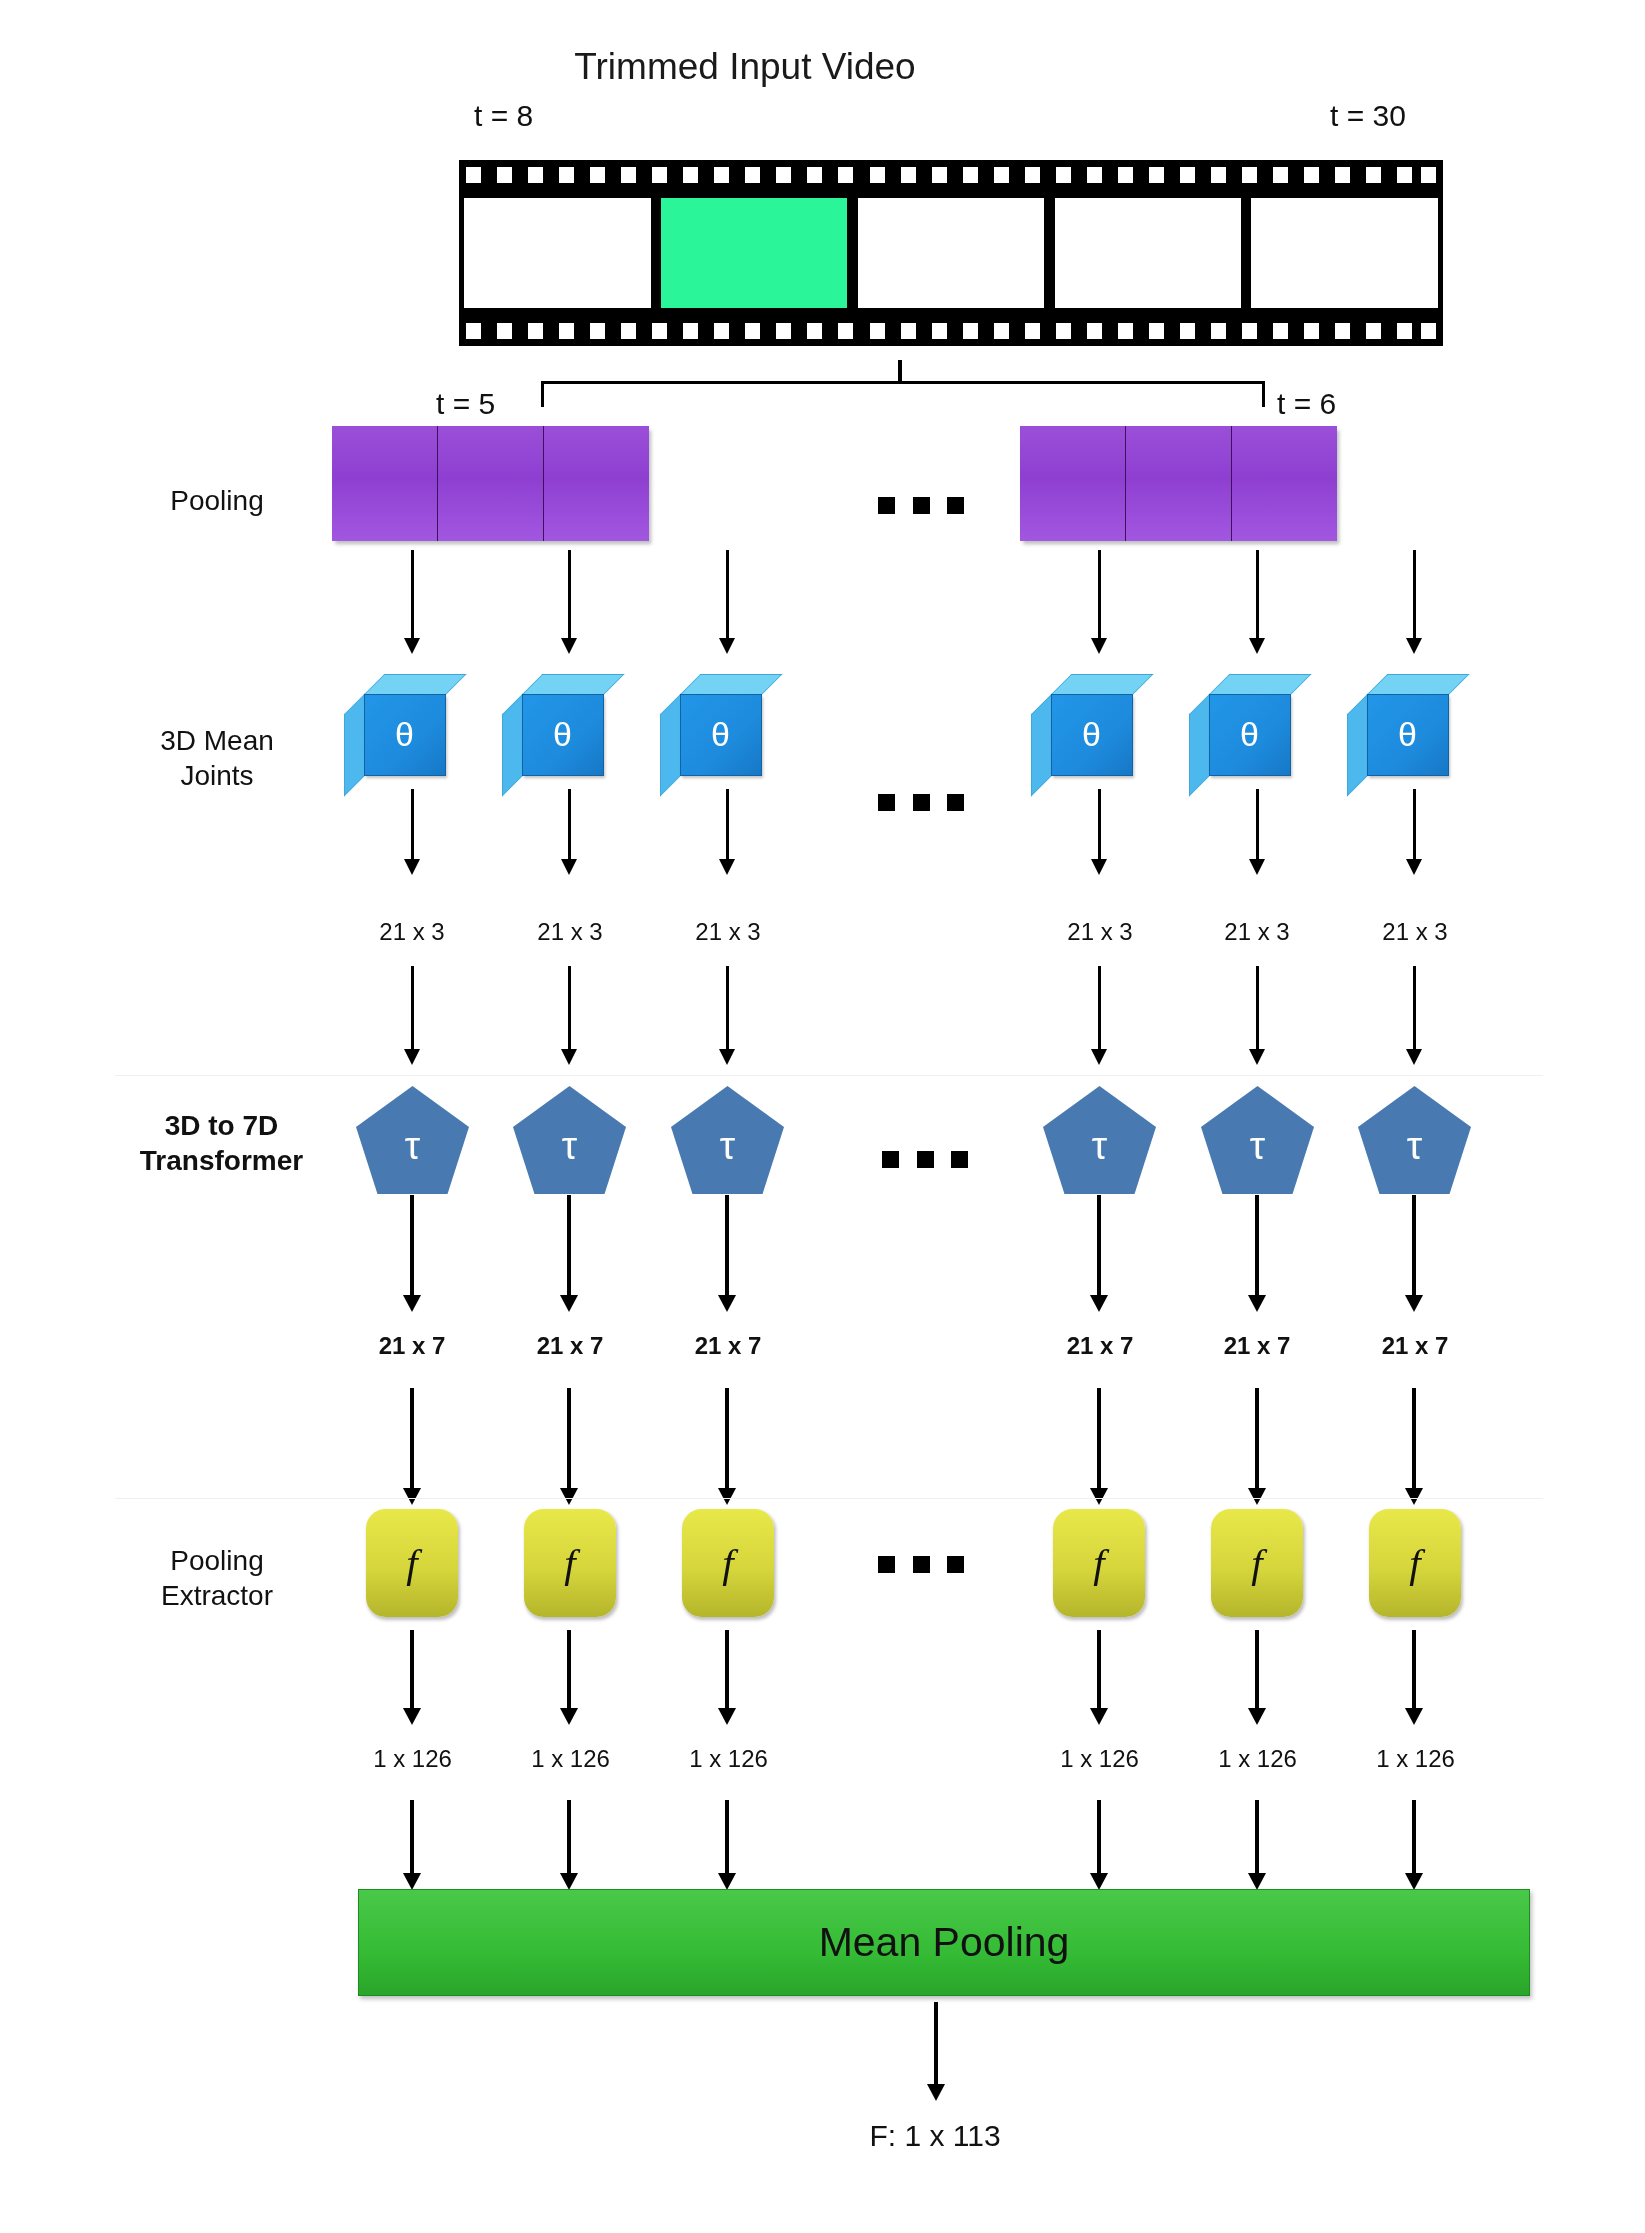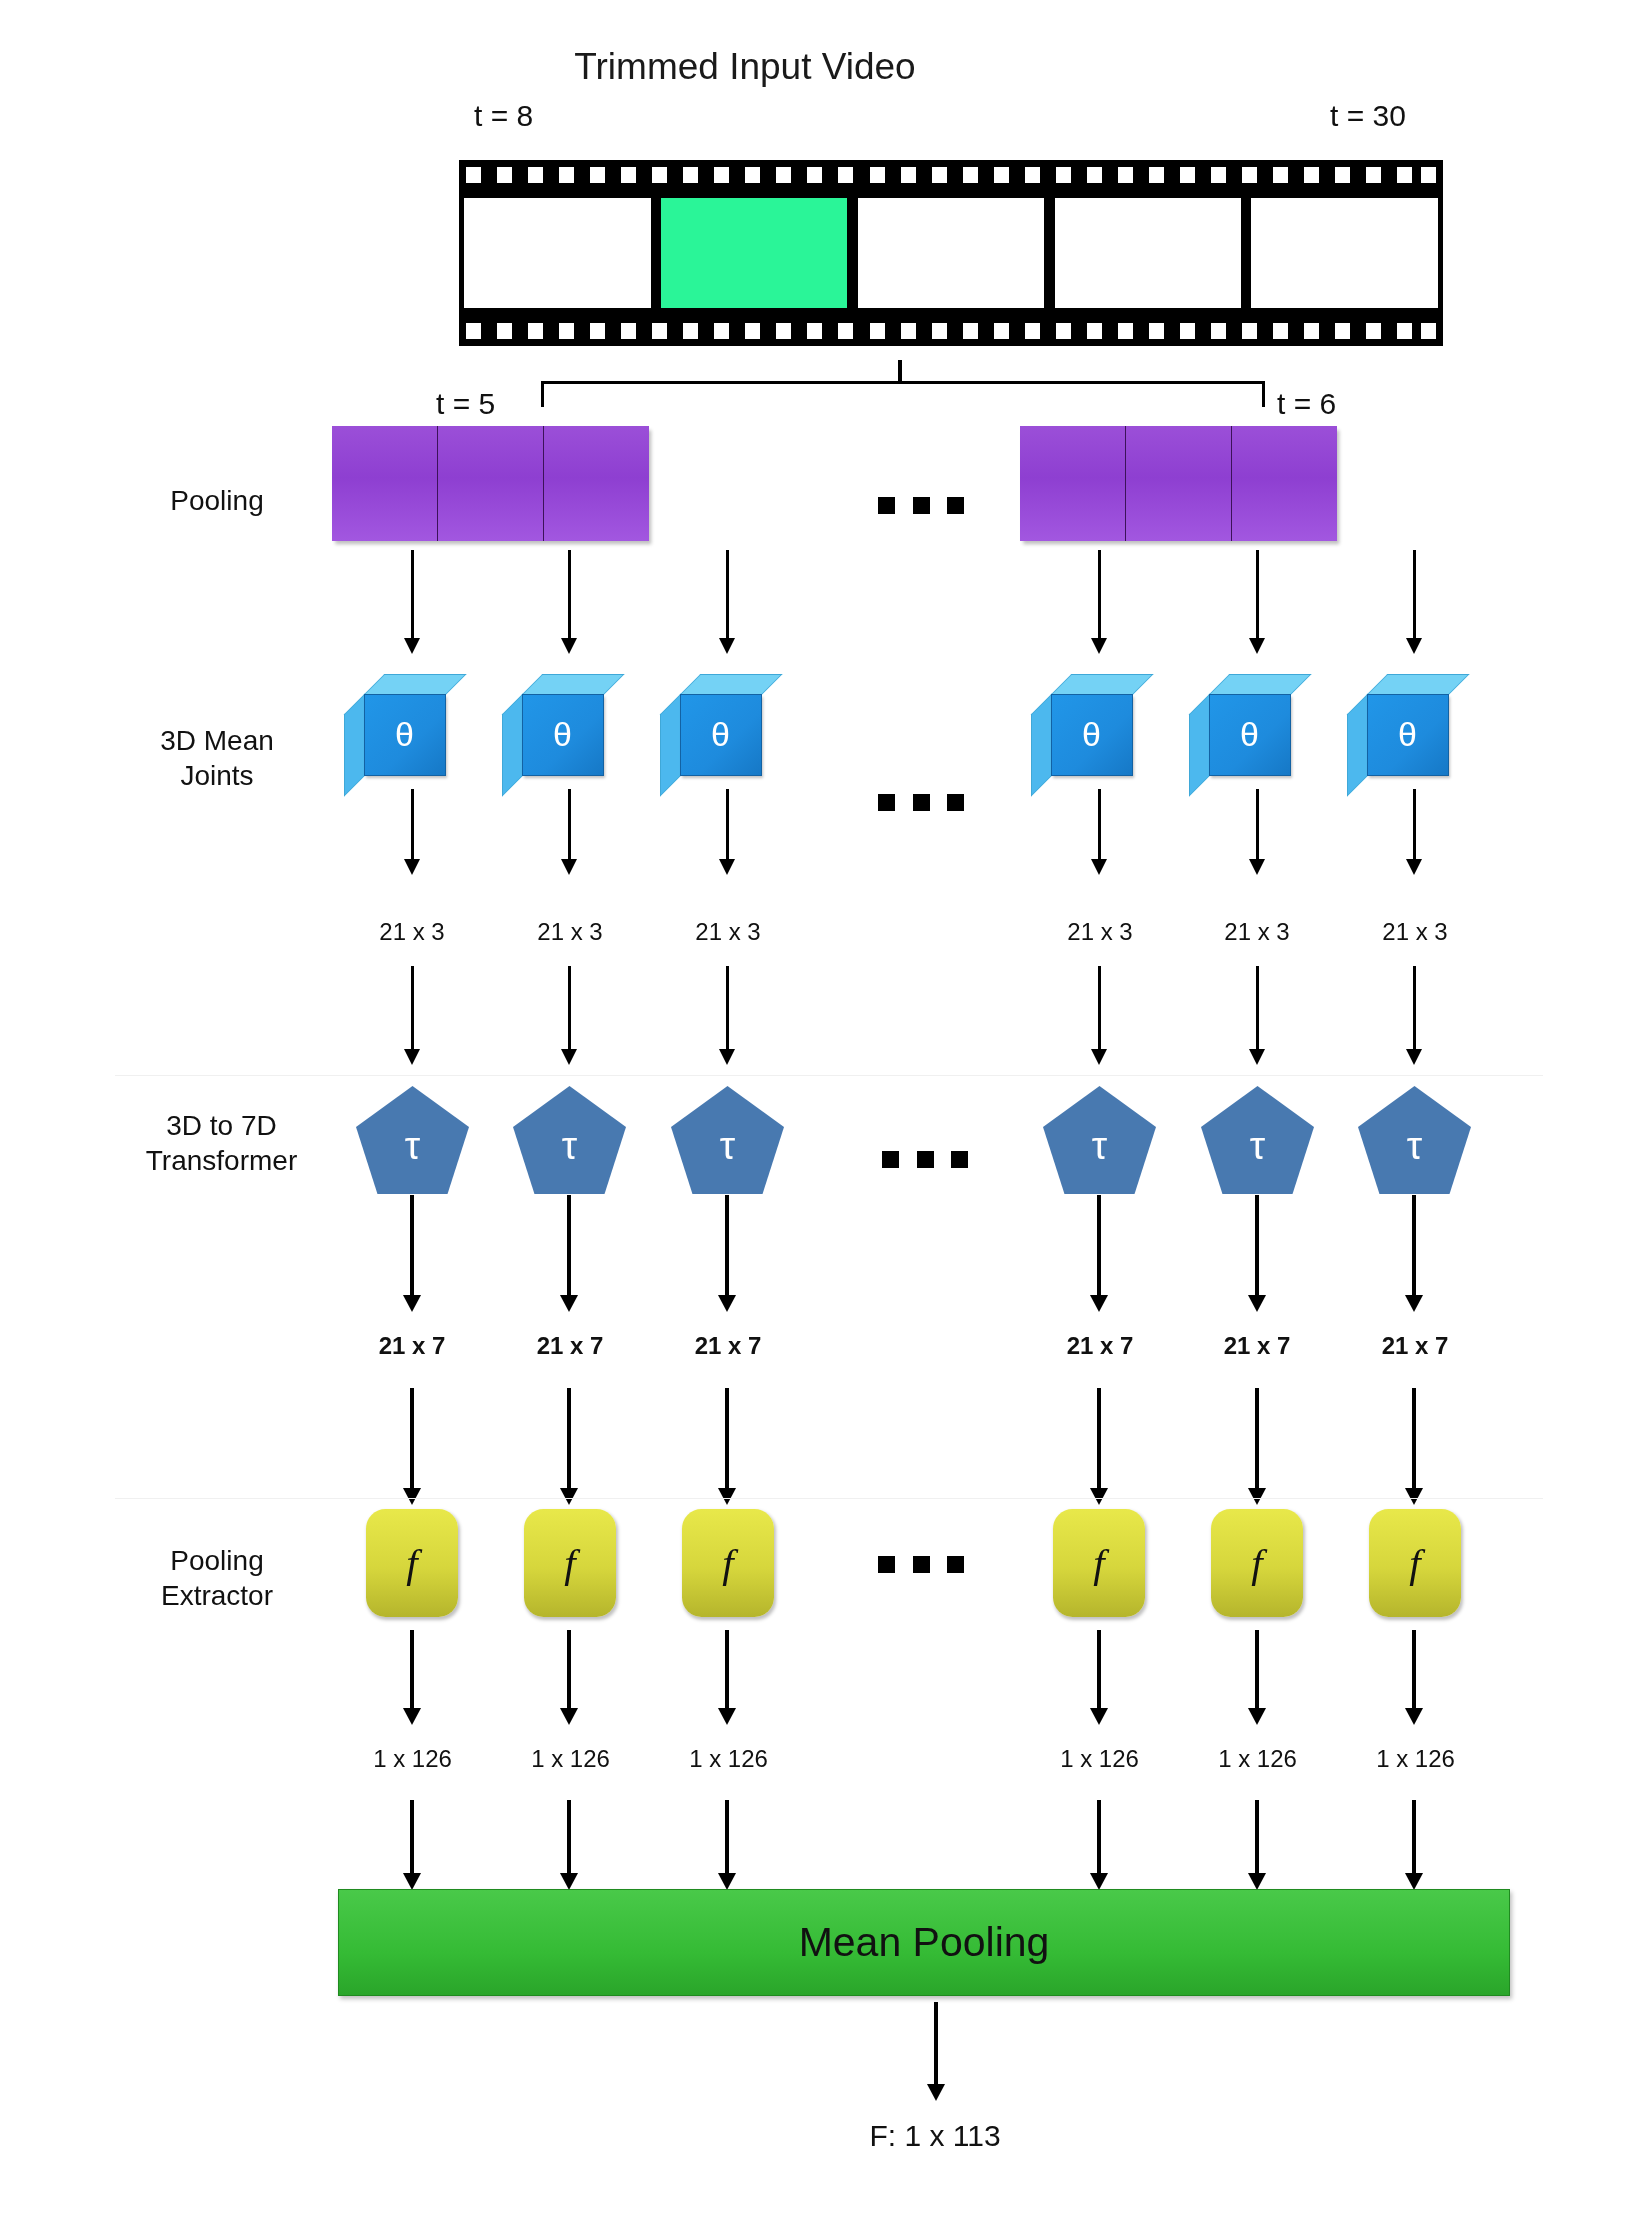--- a/index.html
+++ b/index.html
@@ -33,21 +33,21 @@
     white-space: nowrap;
   }
   .rowlabel {
     position: absolute;
     font-size: 28px;
     color: #111;
     text-align: center;
     line-height: 1.25;
     white-space: pre-line;
   }
-  .rowlabel.bold { font-weight: normal; }
+  .rowlabel.bold { font-weight: bold; }
   .dimlabel {
     position: absolute;
     font-size: 24px;
     color: #111;
     text-align: center;
     white-space: nowrap;
   }
   .dimlabel.bold { font-weight: bold; }
   .outlabel {
     position: absolute;
@@ -563,21 +563,21 @@
   <div class="dimlabel" style="left:1182px; top:1745px; width:151px;">1 x 126</div>
   <div class="dimlabel" style="left:1340px; top:1745px; width:151px;">1 x 126</div>
 
   <div class="arrow" style="left:410px; top:1800px; height:75px;"></div>
   <div class="arrow" style="left:567px; top:1800px; height:75px;"></div>
   <div class="arrow" style="left:725px; top:1800px; height:75px;"></div>
   <div class="arrow" style="left:1097px; top:1800px; height:75px;"></div>
   <div class="arrow" style="left:1255px; top:1800px; height:75px;"></div>
   <div class="arrow" style="left:1412px; top:1800px; height:75px;"></div>
 
-  <div class="pool" style="left:338px; top:1889px; width:1170px; height:105px;">
+  <div class="pool" style="left:358px; top:1889px; width:1170px; height:105px;">
     <span>Mean Pooling</span>
   </div>
 
   <div class="arrow" style="left:934px; top:2002px; height:84px;"></div>
 
   <div class="outlabel" style="left:935px; top:2119px; transform:translateX(-50%);">F: 1 x 113</div>
 
 </div>
 
 

